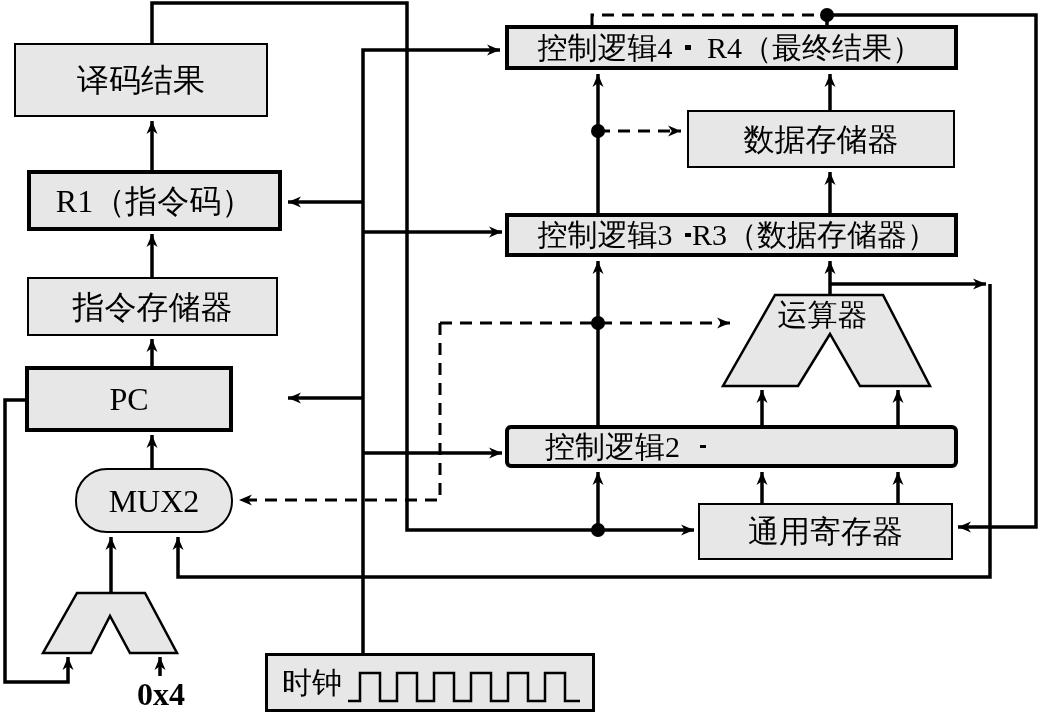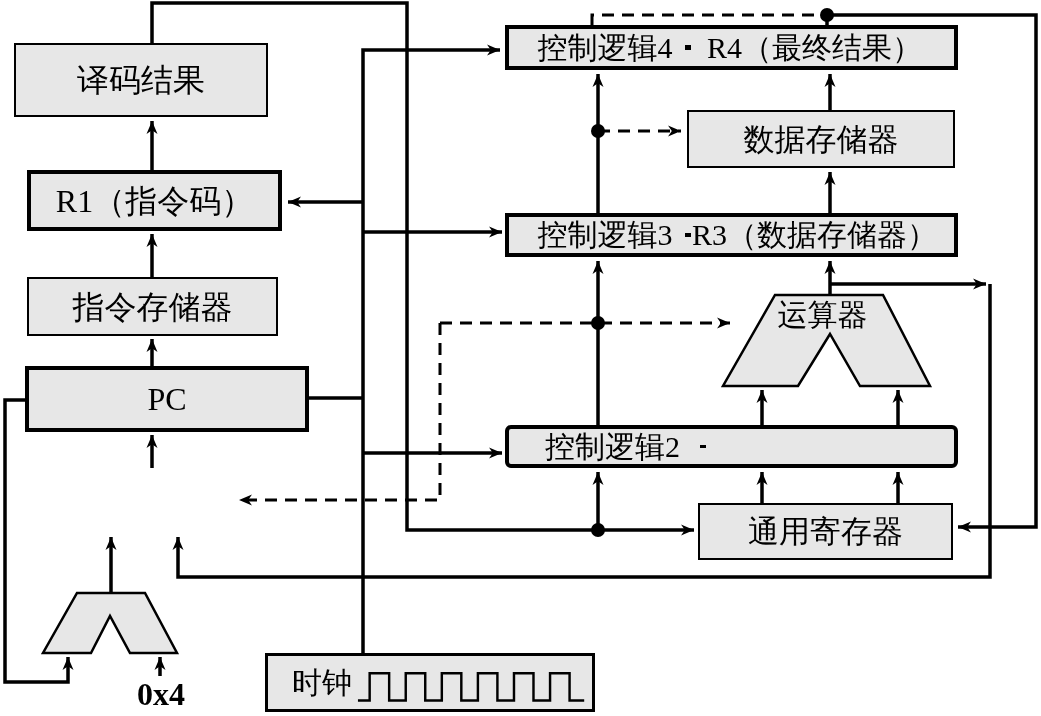--- a/index.html
+++ b/index.html
@@ -27,21 +27,21 @@
   .pill{border-radius:32px;}
   .row{padding:16px;justify-content:stretch;font-size:30px;}
   .row .cell{flex:0 0 auto;height:100%;display:flex;align-items:center;justify-content:center;}
   .row .cell.grow{flex:1 1 auto;}
   .row .sep{flex:0 0 6px;height:100%;background:var(--line);}
   .float-label{
     position:absolute;display:flex;align-items:center;justify-content:center;
     font-size:30px;line-height:1;white-space:nowrap;background:transparent;border:none;
   }
   .bold{font-weight:bold;}
-  .clockbox{justify-content:flex-start;padding-left:24px;font-size:30px;}
+  .clockbox{justify-content:flex-start;padding-left:14px;font-size:30px;}
   .clockbox svg{margin-left:4px;display:block;}
   .clockbox svg polyline{stroke:var(--line);stroke-width:2.5px;fill:none;}
 </style>
 </head>
 <body>
 
 <div class="stage">
 
   <svg class="wires" viewBox="0 0 1041 716">
     <defs>
@@ -103,24 +103,27 @@
   </div>
 
   <div class="box thick" style="left:27px;top:170px;width:255px;height:61px;">
     <span>R1（指令码）</span>
   </div>
 
   <div class="box" style="left:27px;top:277px;width:251px;height:59px;font-family:Liberation Serif, serif;">
     <span>指令存储器</span>
   </div>
 
-  <div class="box thick" style="left:25px;top:366px;width:284px;height:66px;">
+  <div class="box thick" style="left:25px;top:366px;width:208px;height:66px;">
     <span>PC</span>
   </div>
 
+  <div class="box pill" style="left:75px;top:468px;width:158px;height:65px;">
+    <span>MUX2</span>
+  </div>
 
   <div class="float-label bold" style="left:125px;top:674px;width:72px;height:40px;font-size:32px;">0x4</div>
 
   <div class="box thick row" style="left:505px;top:25px;width:453px;height:45px;">
     <div class="cell" style="width:160px;">
       <span>控制逻辑4</span>
     </div>
     <div class="sep"></div>
     <div class="cell grow">
       <span>R4（最终结果）</span>

